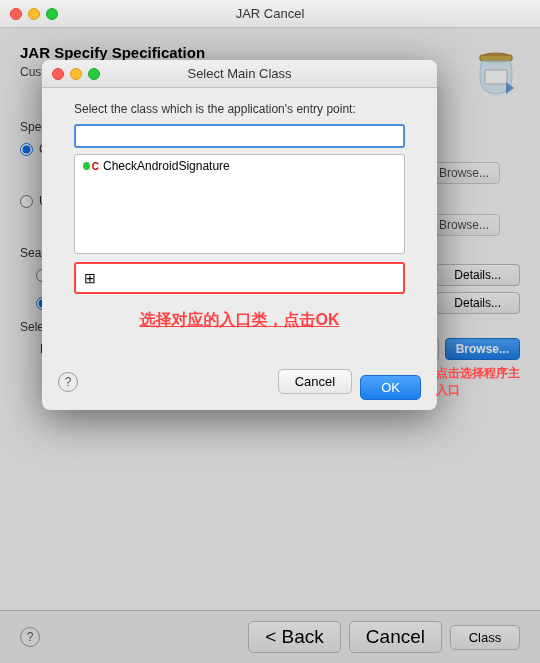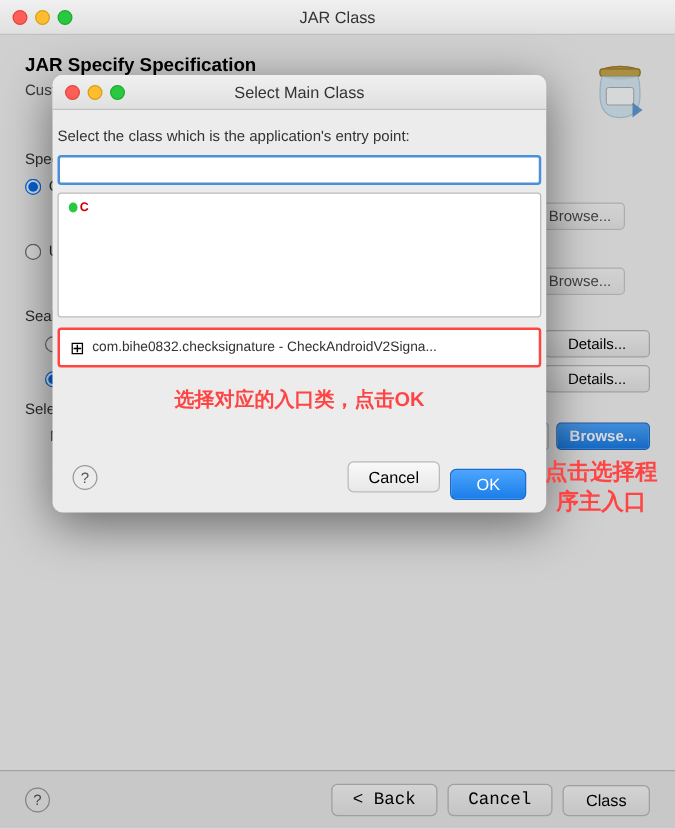--- a/index.html
+++ b/index.html
@@ -194,21 +194,21 @@
       font-weight: 500;
       color: #333;
     }
     .dialog-traffic-lights {
       position: absolute;
       left: 10px;
       display: flex;
       gap: 6px;
     }
     .dialog-body {
-      padding: 14px 4px;
+      padding: 14px 32px;
     }
     .dialog-desc {
       font-size: 12px;
       color: #333;
       margin-bottom: 8px;
     }
     .dialog-search-input {
       width: 100%;
       height: 24px;
       border: 2px solid #4a90d9;
@@ -269,20 +269,21 @@
       font-size: 14px;
     }
 
     
     .chinese-annotation {
       color: #ff4444;
       font-size: 16px;
       font-weight: bold;
       text-align: center;
       padding: 8px 0;
+      text-decoration: underline;
     }
 
     
     .dialog-buttons {
       display: flex;
       justify-content: flex-end;
       align-items: center;
       padding: 10px 16px;
       gap: 8px;
     }
@@ -337,50 +338,48 @@
       display: flex;
       align-items: center;
       justify-content: center;
       font-size: 12px;
       color: #555;
       cursor: pointer;
       margin-right: auto;
     }
     .nav-btn {
       padding: 4px 16px;
-      font-size: 14px;
+      font-size: 19px;
       background: linear-gradient(to bottom, #f9f9f9, #e8e8e8);
       border: 1px solid #bbb;
       border-radius: 5px;
       cursor: pointer;
       min-width: 70px;
       text-align: center;
-      font-family: Liberation Mono, monospace;
     }
     .nav-btn-finish {
       padding: 4px 16px;
       font-size: 13px;
       background: linear-gradient(to bottom, #f9f9f9, #e8e8e8);
       border: 1px solid #bbb;
       border-radius: 5px;
       cursor: pointer;
       min-width: 70px;
       text-align: center;
     }
 
     
     .right-annotation {
       position: absolute;
       right: 14px;
       top: 365px;
       z-index: 25;
       color: #ff4444;
-      font-size: 18px;
+      font-size: 12px;
       font-weight: bold;
-      text-align: center;
       width: 90px;
     }
 
     
     .jar-svg {
       width: 48px;
       height: 56px;
     }
 
     
@@ -391,21 +390,21 @@
   </style>
 </head>
 <body>
 
 <div class="title-bar">
   <div class="traffic-lights">
     <div class="traffic-light tl-red"></div>
     <div class="traffic-light tl-yellow"></div>
     <div class="traffic-light tl-green"></div>
   </div>
-  <span class="title-bar-title">JAR Class</span>
+  <span class="title-bar-title">JAR Cancel</span>
 </div>
 
 <div class="main-window">
 
   <div class="header-section">
     <div class="header-text">
       <h2>JAR Specify Specification</h2>
       <p>Customize the manifest file for the JAR file.</p>
     </div>
 
@@ -503,27 +502,27 @@
     <div class="dialog-desc">Select the class which is the application's entry point:</div>
     <input class="dialog-search-input" type="text" style="">
 
     
     <div class="dialog-list">
       <div class="dialog-list-item">
         <span class="class-icon">
           <span class="green-dot"></span>
           C
         </span>
+        <span>CheckAndroidSignature</span>
       </div>
     </div>
 
     
     <div class="selected-item-box">
       <span class="grid-icon">⊞</span>
-      <span style="font-size:11px; color:#333;">com.bihe0832.checksignature - CheckAndroidV2Signa...</span>
     </div>
 
     
     <div class="chinese-annotation">选择对应的入口类，点击OK</div>
 
   </div>
 
   <div class="dialog-buttons">
     <div class="dialog-help">?</div>
     <button class="btn-cancel">Cancel</button>

